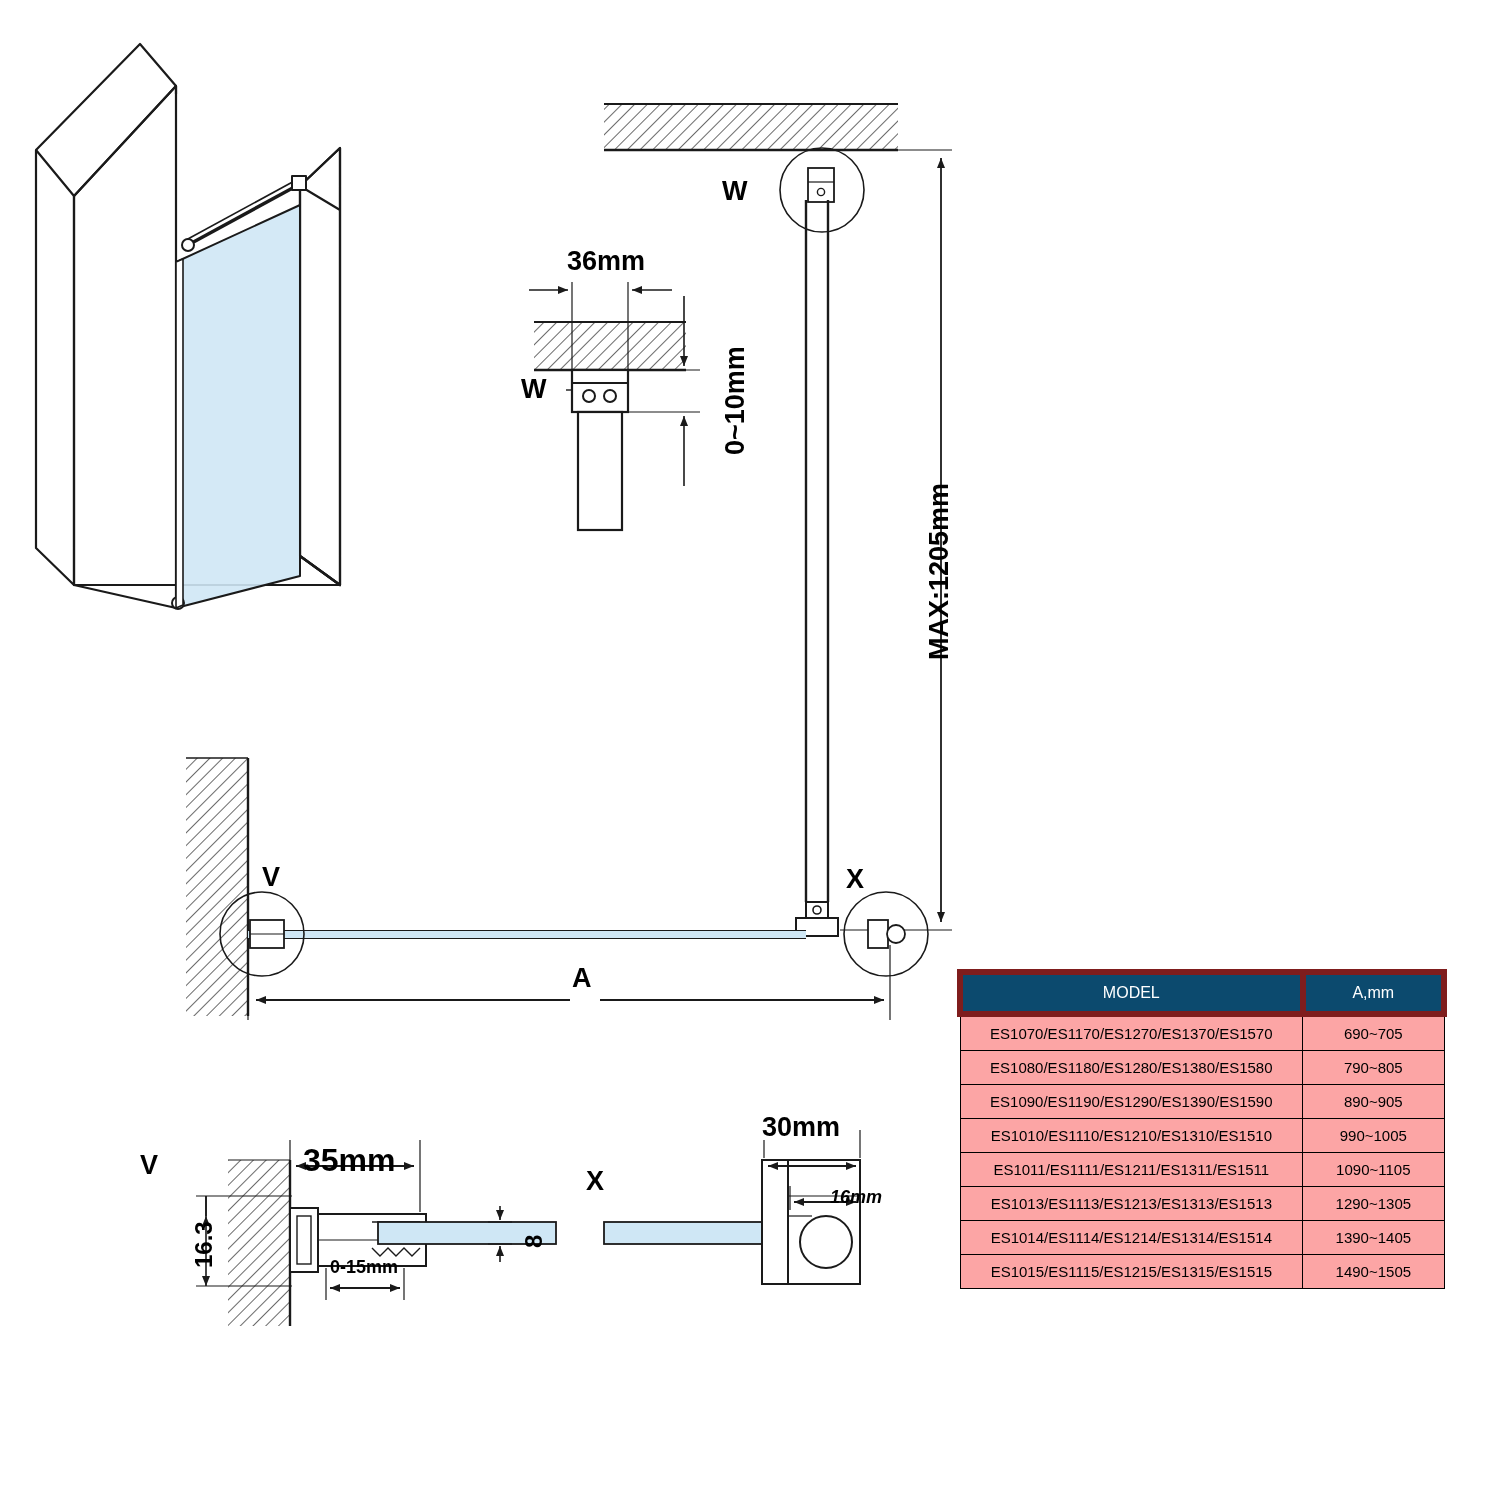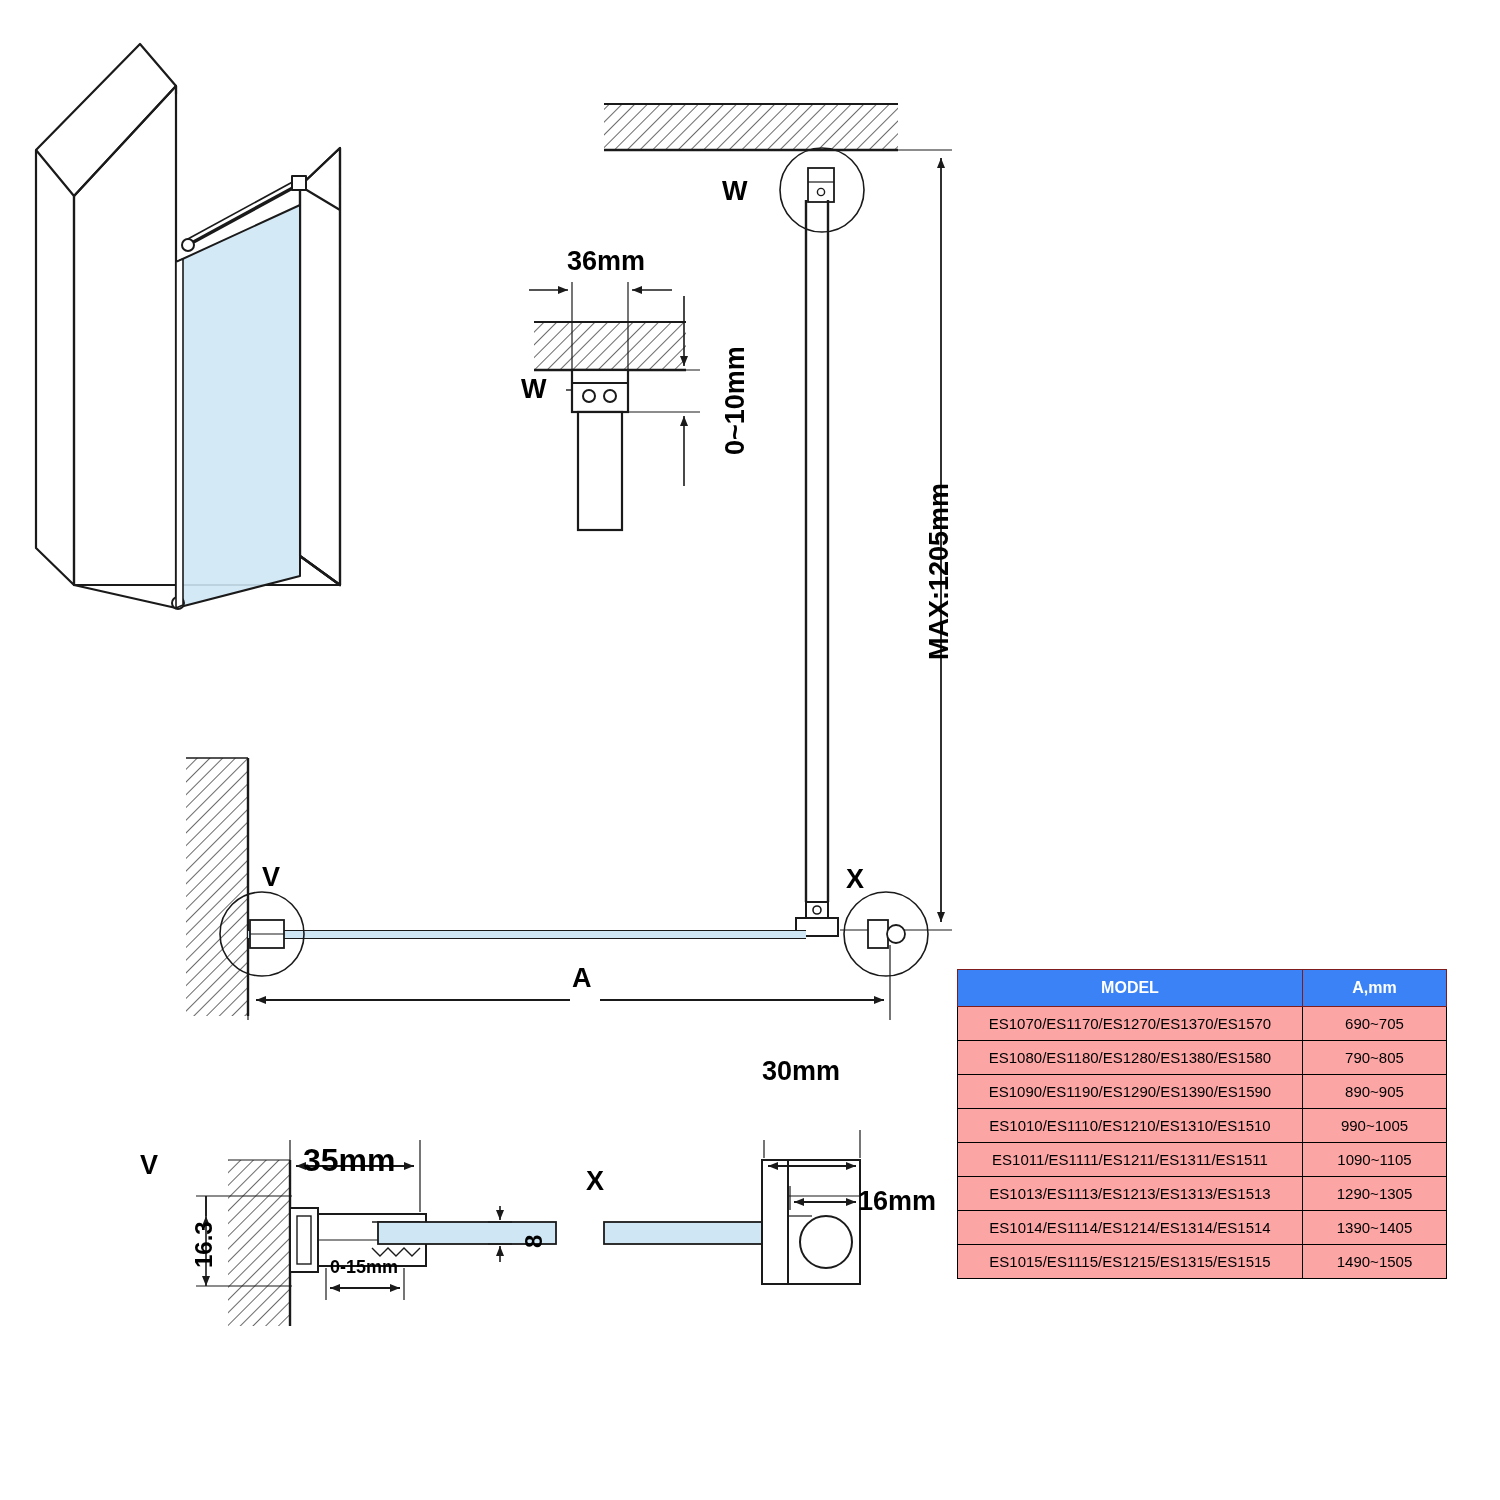--- a/index.html
+++ b/index.html
@@ -42,26 +42,26 @@
   #spec-table {
     position: absolute;
     left: 957px;
     top: 969px;
     width: 490px;
     border-collapse: collapse;
     font-family: "Liberation Sans", sans-serif;
     font-size: 15px;
   }
   #spec-table th {
-    background: #3b82f6;
+    background: #0c4a6e;
     color: #fff;
-    font-weight: bold;
+    font-weight: normal;
     font-size: 16px;
     padding: 9px 4px;
-    border: 1px solid #7f1d1d;
+    border: 6px solid #7f1d1d;
     text-align: center;
   }
   #spec-table td {
     border: 1px solid #000;
     padding: 8px 4px;
     text-align: center;
     background: #fca5a5;
   }
   #spec-table td.model {
     width: 345px;
@@ -278,23 +278,23 @@
   <div class="lbl rot90" style="left:192px; top:1268px; font-size:24px;">16.3</div>
 
   <div class="lbl" style="left:303px; top:1144px; font-size:32px;">35mm</div>
 
   <div class="lbl" style="left:330px; top:1258px; font-size:18px;">0-15mm</div>
 
   <div class="lbl rot90" style="left:522px; top:1248px; font-size:24px;">8</div>
 
   <div class="lbl" style="left:586px; top:1168px; font-size:27px;">X</div>
 
-  <div class="lbl" style="left:762px; top:1058px; font-size:27px;">30mm</div>
-
-  <div class="lbl" style="left:858px; top:1188px; font-size:27px;">16mm</div>
+  <div class="lbl" style="left:762px; top:1114px; font-size:27px;">30mm</div>
+
+  <div class="lbl" style="left:830px; top:1188px; font-size:18px;font-style:italic;">16mm</div>
 
   <table id="spec-table">
     <thead>
       <tr>
         <th>MODEL</th>
         <th>A,mm</th>
       </tr>
     </thead>
     <tbody id="spec-body">
         <tr>

